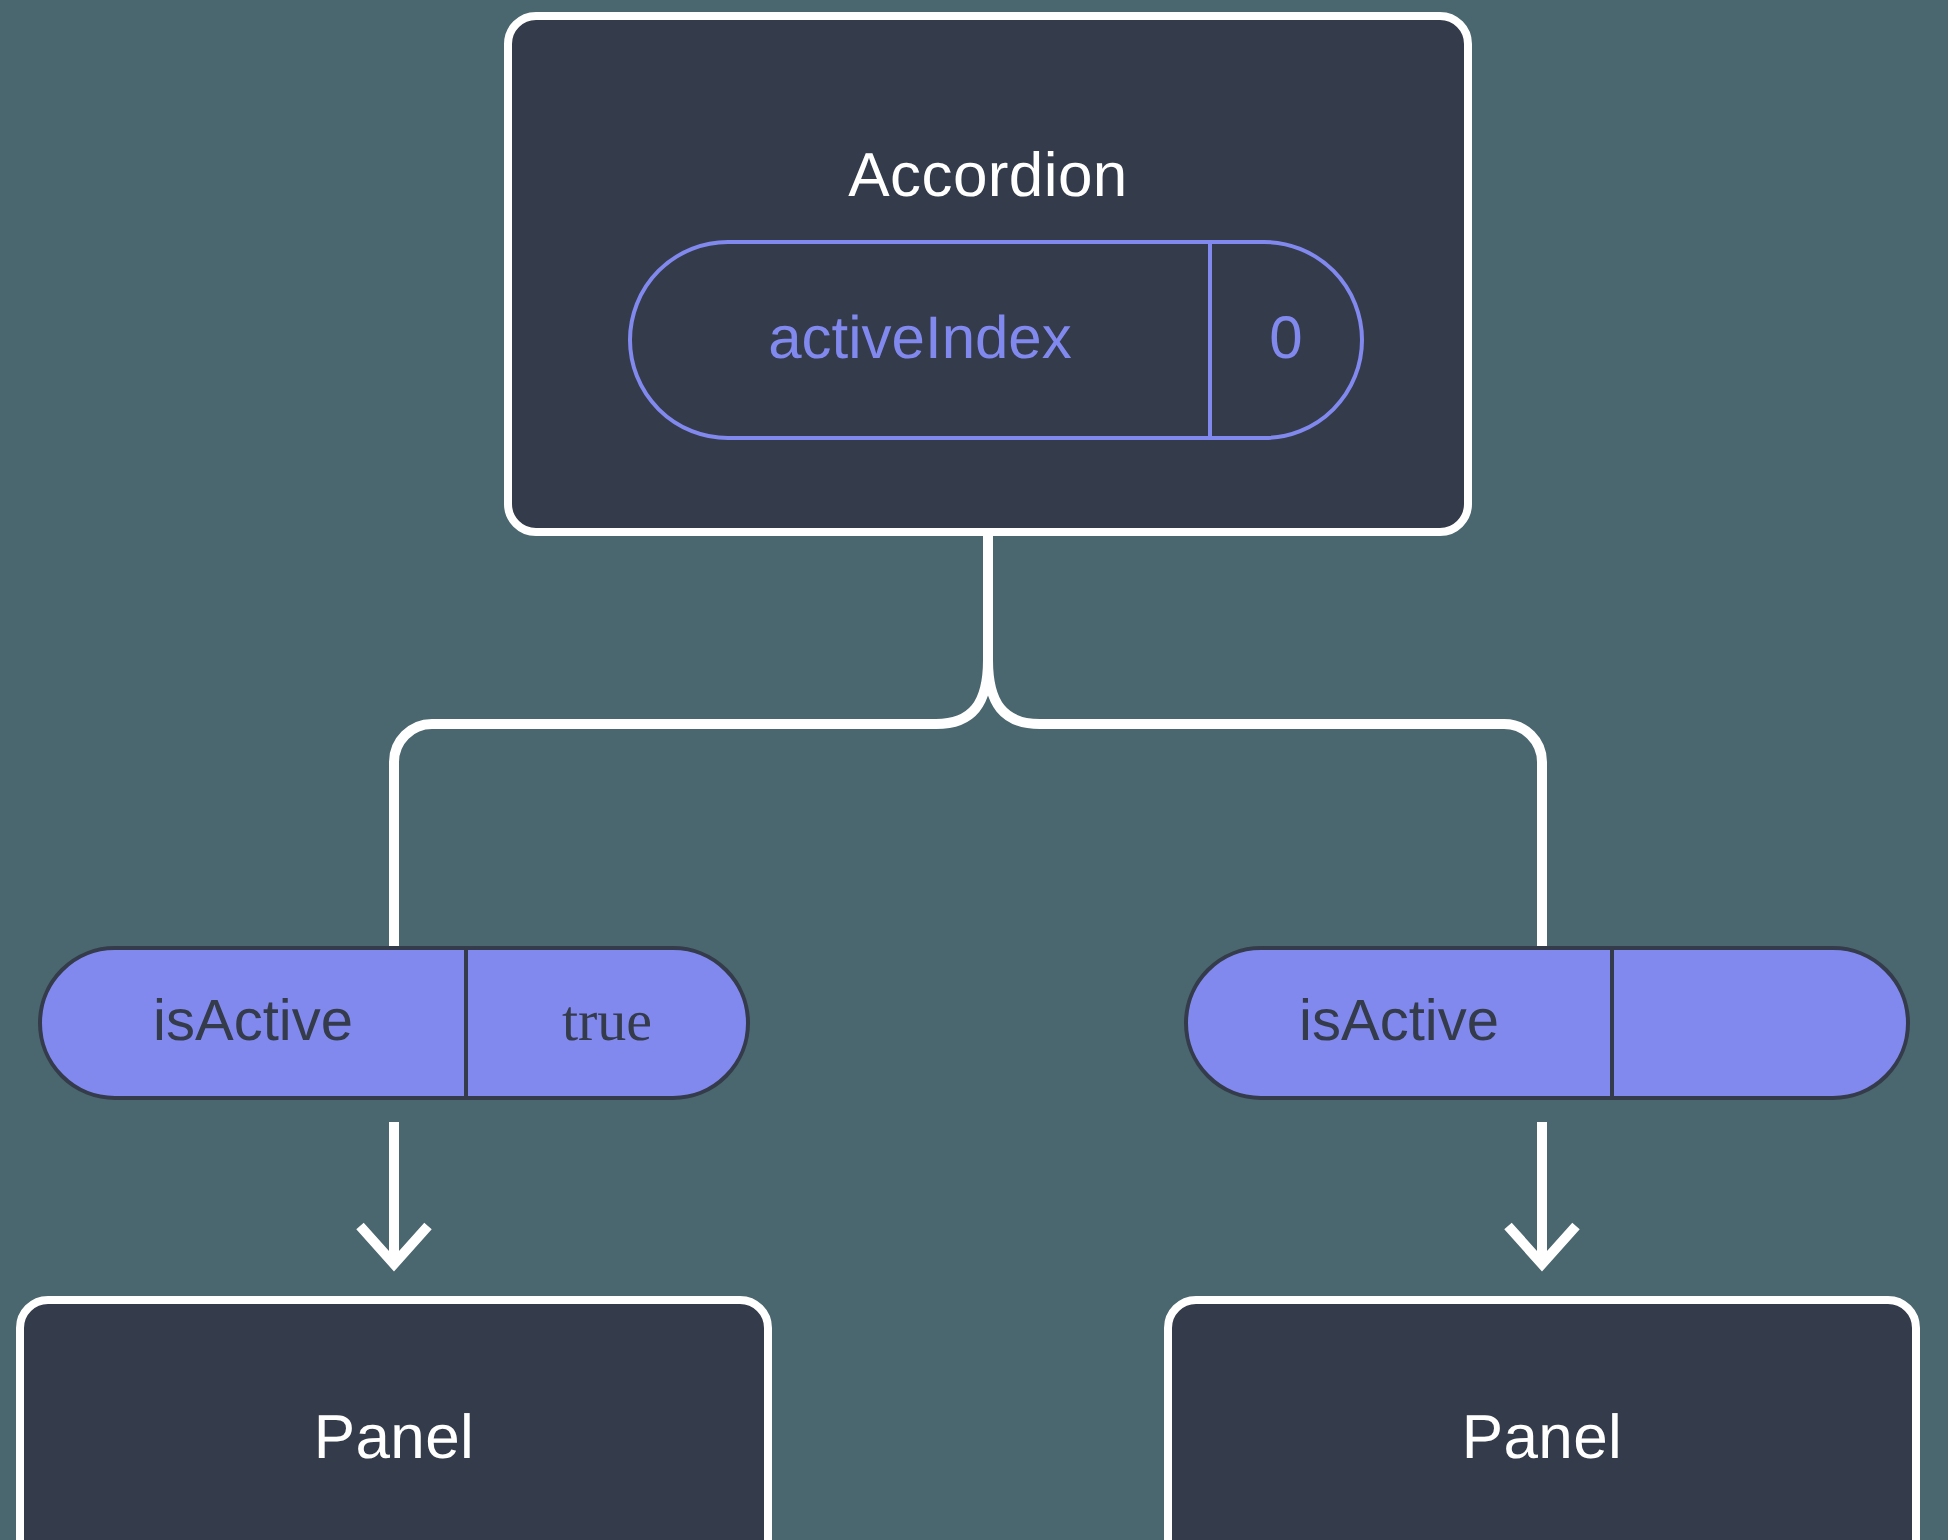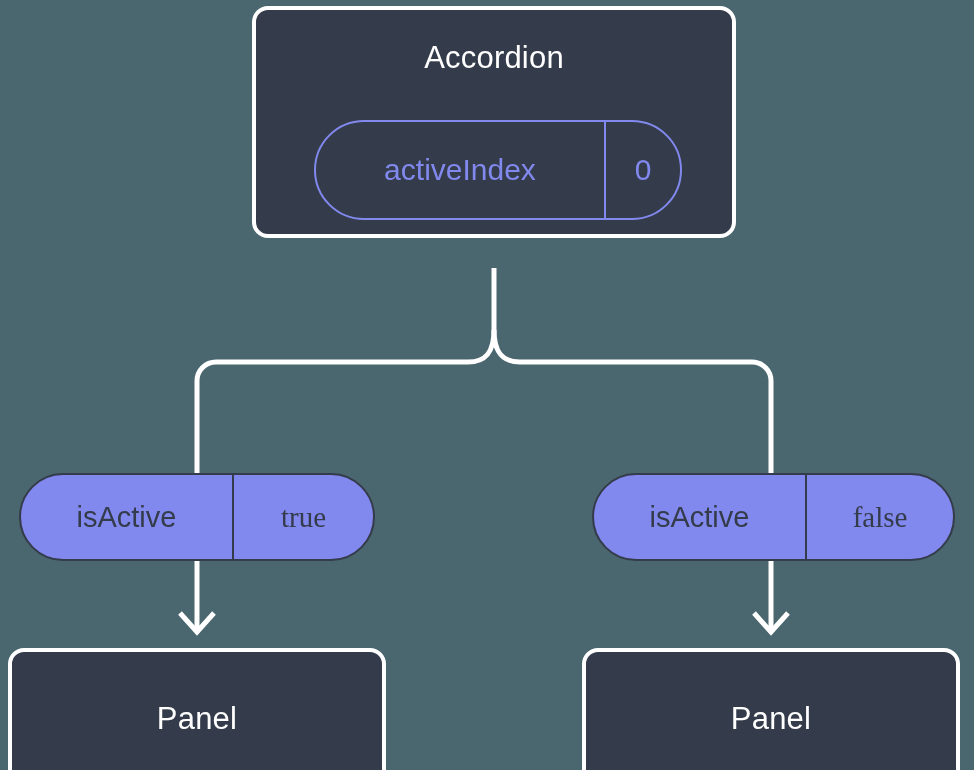--- a/index.html
+++ b/index.html
@@ -42,22 +42,22 @@
     font-size: 31px;
     letter-spacing: .2px;
     line-height: 1;
     white-space: nowrap;
   }
 
   #accordion-card {
     left: 252px;
     top: 6px;
     width: 484px;
-    height: 232px;
-    padding-top: 32px;
+    height: 262px;
+    padding-top: 62px;
   }
 
   .panel-card {
     top: 648px;
     height: 140px;
     justify-content: center;
     border-bottom-left-radius: 16px;
     border-bottom-right-radius: 16px;
   }
   #panel-left  { left: 8px;   width: 378px; }
@@ -92,21 +92,21 @@
     align-items: center;
     justify-content: center;
     font-size: 30px;
     white-space: nowrap;
   }
 
   
   .prop-pill {
     position: absolute;
     top: 473px;
-    height: 88px;
+    height: 77px;
     box-sizing: border-box;
     background: #8189ee;
     border: 2px solid #343b4a;
     border-radius: 46px;
     display: flex;
     align-items: stretch;
     color: #343b4a;
     overflow: hidden;
   }
   .prop-pill .pill-key {
@@ -163,20 +163,19 @@
     <div class="pill-key">isActive</div>
     <div class="pill-val">true</div>
   </div>
 
   <div class="card panel-card" id="panel-left">
     <div class="card-title">Panel</div>
   </div>
 
   <div class="prop-pill" id="pill-right">
     <div class="pill-key">isActive</div>
-    <div class="pill-val">false</div>
   </div>
 
   <div class="card panel-card" id="panel-right">
     <div class="card-title">Panel</div>
   </div>
 
 </div>
 
 </body></html>

